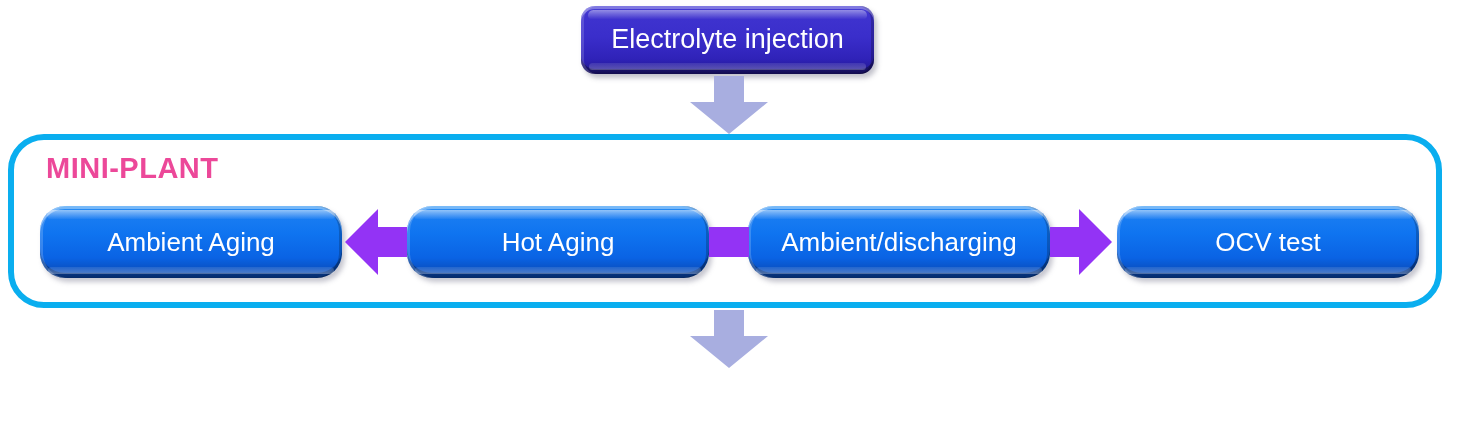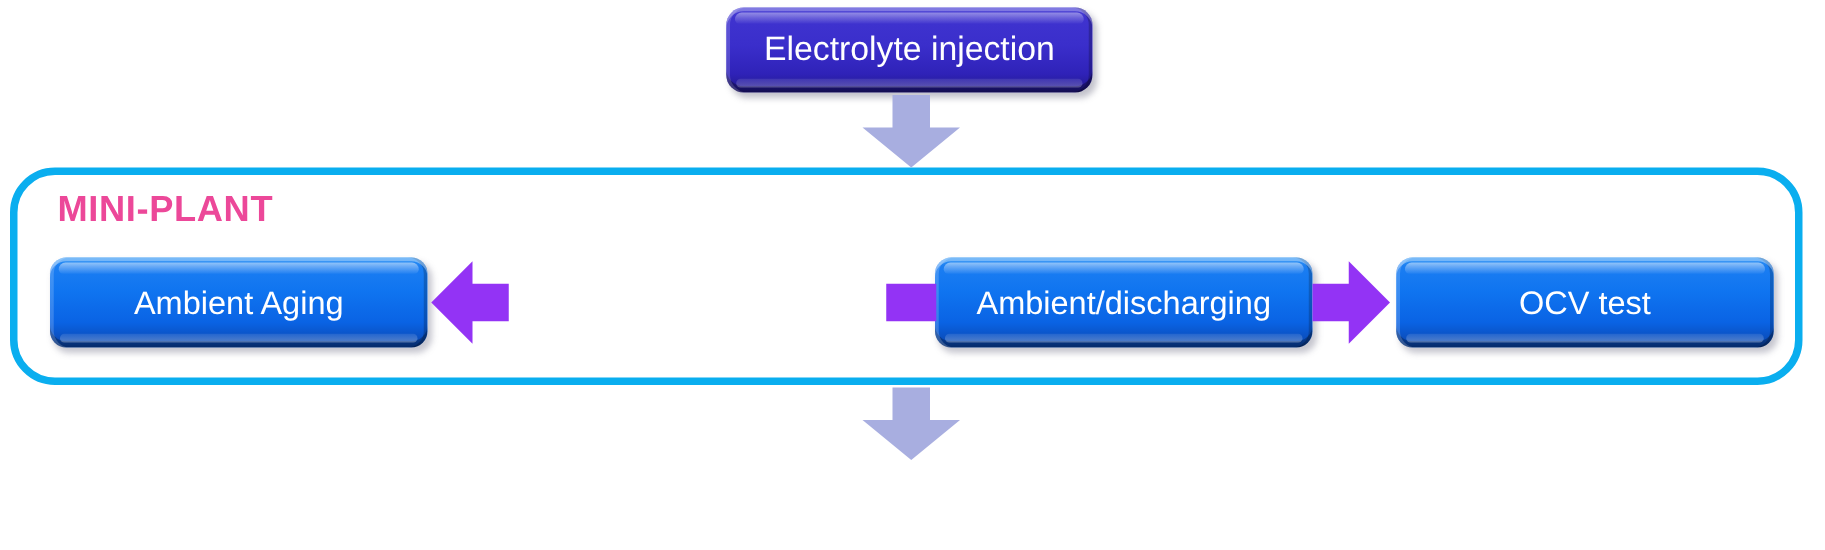--- a/index.html
+++ b/index.html
@@ -70,21 +70,21 @@
     position: absolute;
     left: 8px; right: 8px; bottom: 4px;
     height: 7px;
     border-radius: 6px;
     background: linear-gradient(to bottom, rgba(255,255,255,0.10), rgba(255,255,255,0.26));
     pointer-events: none;
   }
 
   
   .box.bright {
-    border-radius: 13px;
+    border-radius: 25px;
     font-size: 26px;
     background:
       linear-gradient(to bottom,
         #2e95f5 0%,
         #1b7ef2 10%,
         #0f74f0 38%,
         #0a63e4 72%,
         #0a4fbf 90%,
         #093a8e 100%);
     box-shadow:
@@ -171,20 +171,23 @@
   <div class="box bright" style="left:40px; top:206px; width:302px; height:72px;">
     <span class="label">Ambient Aging</span>
   </div>
 
   <div class="arrow" style="left:345px; top:208px; width:62px; height:68px;">
     <svg width="62" height="68" viewBox="0 0 62 68">
       <polygon points="0,34 33,1 33,19 62,19 62,49 33,49 33,67" fill="#9333f5"></polygon>
     </svg>
   </div>
 
+  <div class="box bright" style="left:407px; top:206px; width:302px; height:72px;">
+    <span class="label">Hot Aging</span>
+  </div>
 
   <div class="arrow" style="left:709px; top:227px; width:40px; height:30px;">
     <svg width="40" height="30" viewBox="0 0 40 30">
       <rect x="0" y="0" width="40" height="30" fill="#9333f5"></rect>
     </svg>
   </div>
 
   <div class="box bright" style="left:748px; top:206px; width:302px; height:72px;">
     <span class="label">Ambient/discharging</span>
   </div>

